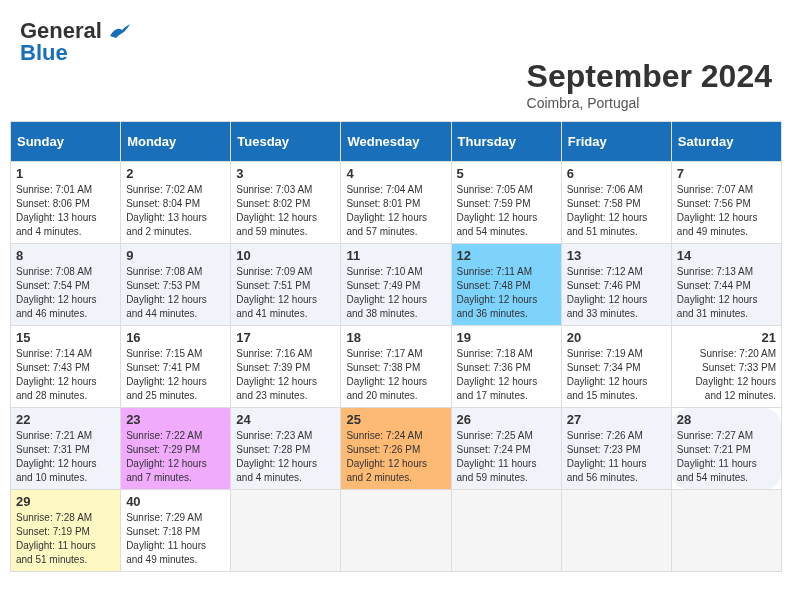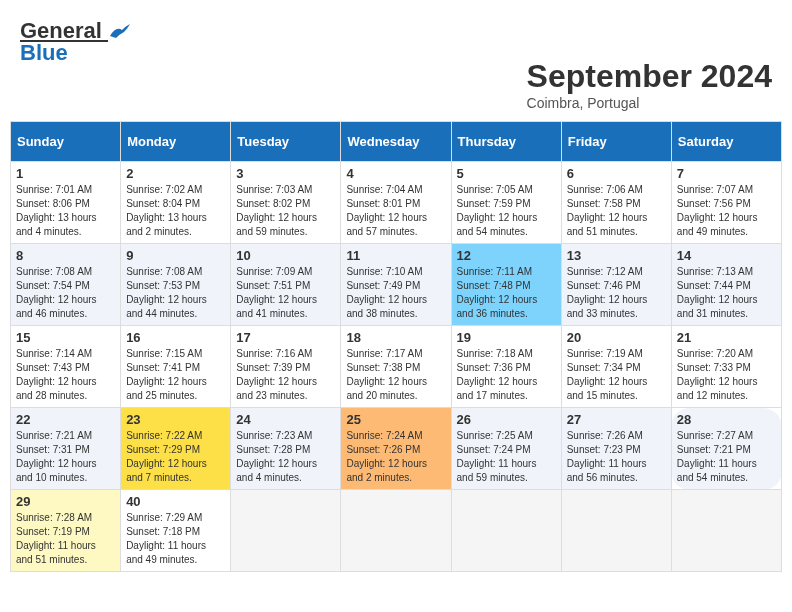--- a/index.html
+++ b/index.html
@@ -74,21 +74,21 @@
     tr:nth-child(odd) td:not(.empty) {
       background: #fff;
     }
   </style>
 </head>
 <body>
 
 <div class="header">
   <div class="logo">
     <div style="display:flex;align-items:center;gap:2px;">
-      <span style="font-size:22px;font-weight:bold;color:#333;text-decoration:underline;">
+      <span style="font-size:22px;font-weight:bold;color:#333;">
         General
         <svg style="display:inline;vertical-align:middle;" width="22" height="16" viewBox="0 0 22 16">
           <path d="M2,12 Q8,2 14,6 Q18,2 22,0 Q20,4 16,8 Q12,10 8,14 Z" fill="#1a6fba"></path>
         </svg>
       </span>
     </div>
     <span style="font-size:22px;font-weight:bold;color:#1a6fba;margin-top:-4px;">Blue</span>
   </div>
   <div class="title-block">
     <div class="month-title">September 2024</div>
@@ -187,31 +187,31 @@
         <span class="day-info">Sunrise: 7:17 AM<br>Sunset: 7:38 PM<br>Daylight: 12 hours and 20 minutes.</span>
       </td>
         <td style="background: rgb(255, 255, 255);">
         <span class="day-num">19</span>
         <span class="day-info">Sunrise: 7:18 AM<br>Sunset: 7:36 PM<br>Daylight: 12 hours and 17 minutes.</span>
       </td>
         <td style="background: rgb(255, 255, 255);">
         <span class="day-num">20</span>
         <span class="day-info">Sunrise: 7:19 AM<br>Sunset: 7:34 PM<br>Daylight: 12 hours and 15 minutes.</span>
       </td>
-        <td style="background: rgb(255, 255, 255);">
+        <td style="background: rgb(255, 255, 255); text-align: right;">
         <span class="day-num">21</span>
         <span class="day-info">Sunrise: 7:20 AM<br>Sunset: 7:33 PM<br>Daylight: 12 hours and 12 minutes.</span>
       </td>
       </tr>
       <tr>
         <td style="background: rgb(240, 244, 250);">
         <span class="day-num">22</span>
         <span class="day-info">Sunrise: 7:21 AM<br>Sunset: 7:31 PM<br>Daylight: 12 hours and 10 minutes.</span>
       </td>
-        <td style="background: #fde047;">
+        <td style="background: #f0abfc;">
         <span class="day-num">23</span>
         <span class="day-info">Sunrise: 7:22 AM<br>Sunset: 7:29 PM<br>Daylight: 12 hours and 7 minutes.</span>
       </td>
         <td style="background: rgb(240, 244, 250);">
         <span class="day-num">24</span>
         <span class="day-info">Sunrise: 7:23 AM<br>Sunset: 7:28 PM<br>Daylight: 12 hours and 4 minutes.</span>
       </td>
         <td style="background: #fdba74;">
         <span class="day-num">25</span>
         <span class="day-info">Sunrise: 7:24 AM<br>Sunset: 7:26 PM<br>Daylight: 12 hours and 2 minutes.</span>

